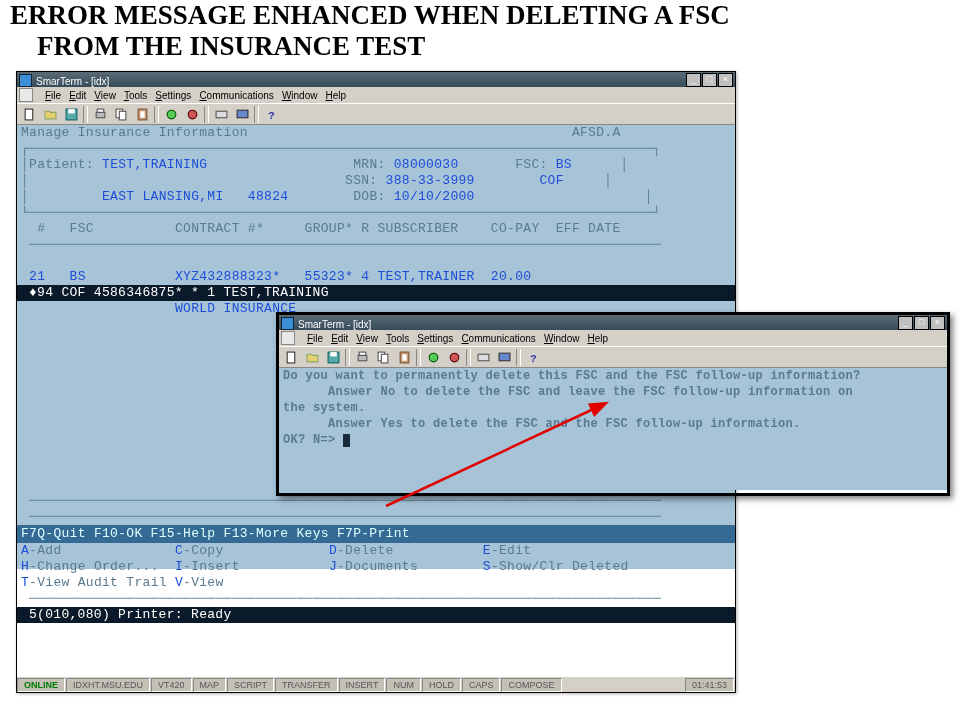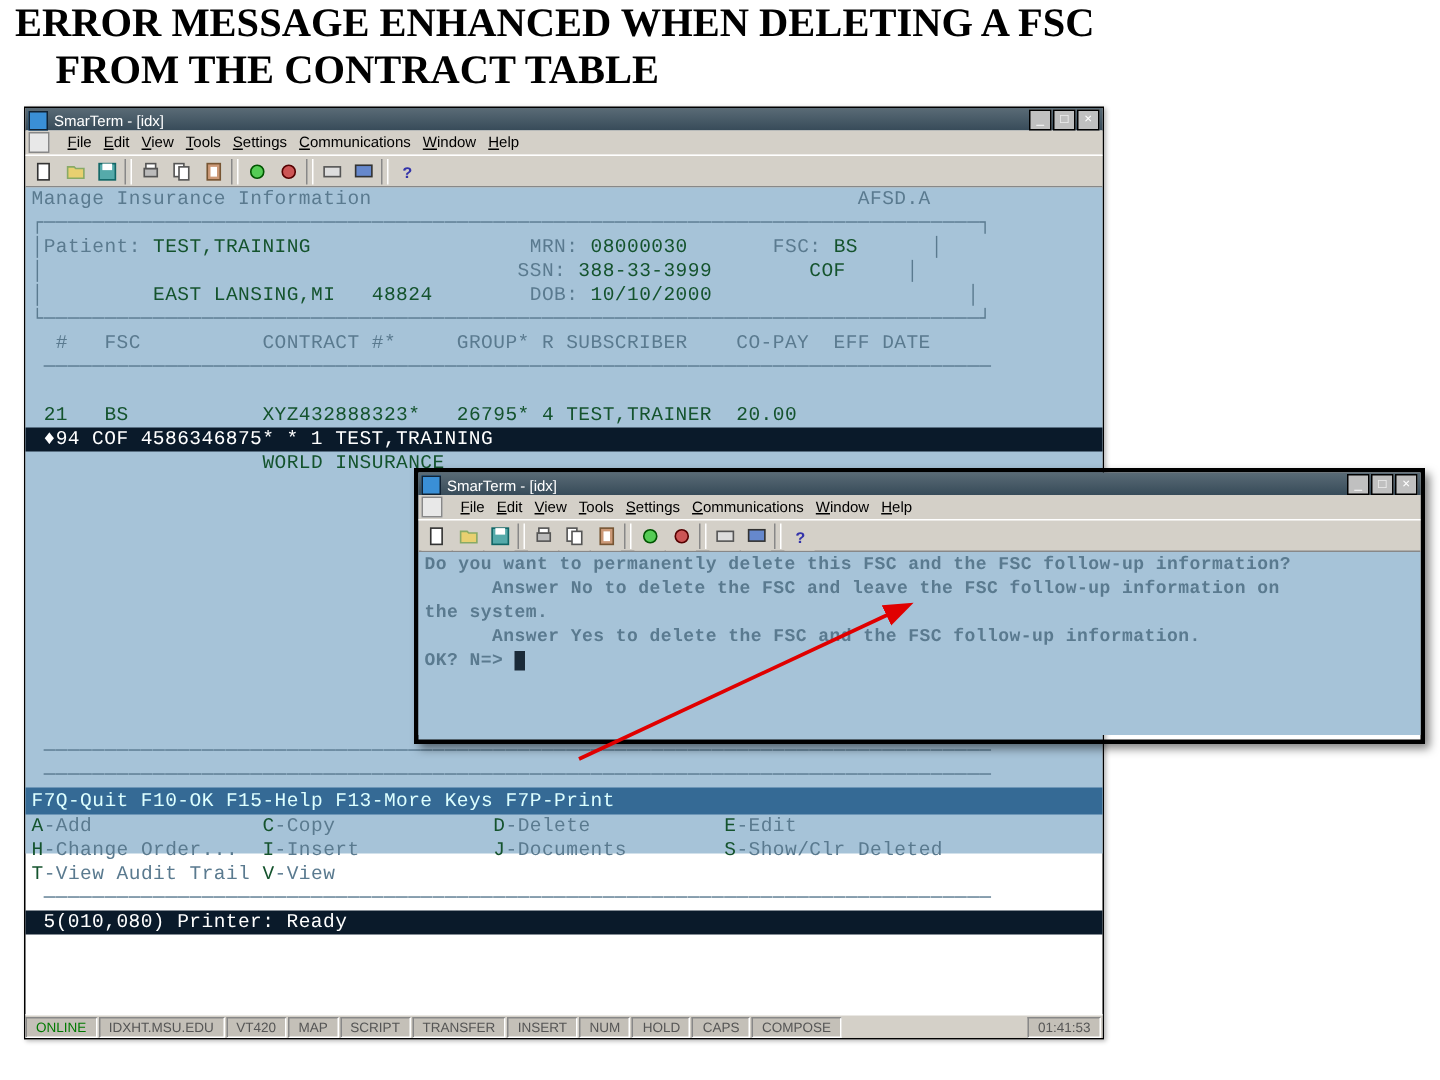--- a/index.html
+++ b/index.html
@@ -15,36 +15,36 @@
   .menubar .u { text-decoration:underline; }
   .mdi-icon { width:12px; height:12px; background:#e8e8e8; border:1px solid #888; margin-right:4px; }
   .toolbar { background:#d4d0c8; border-top:1px solid #fff; border-bottom:1px solid #888; height:20px; display:flex; align-items:center; padding-left:2px; gap:1px; }
   .tbtn { width:18px; height:17px; background:#d4d0c8; border:1px solid #d4d0c8; display:flex; align-items:center; justify-content:center; cursor:pointer; }
   .tbtn svg { width:13px; height:13px; }
   .tdiv { width:3px; height:17px; border-left:1px solid #888; border-right:1px solid #fff; margin:0 1px; }
   .screen { background:#a6c3d8; color:#5a7a8f; flex:1; position:relative; font-family:"Courier New",monospace; font-size:13px; line-height:16px; letter-spacing:0.3px; }
   #main-term .screen { height:444px; }
   #dialog-term .screen { height:122px; font-size:12px;font-weight:bold; }
   .scr-line { white-space:pre; padding-left:4px; height:16px; overflow:hidden; }
-  .wht { color:#14532d; }
+  .wht { color:#1d4ed8; }
   .dim { color:#5a7a8f; }
   .rev { background:#0a1a2a; color:#fff; padding-left:12px; height:16px; }
   .fkbar { background:#356a95; color:#dff; height:18px; padding-left:4px; line-height:18px; }
   .statusbar { position:absolute; bottom:0; left:0; right:0; background:#d4d0c8; border-top:1px solid #fff; height:15px; display:flex; font-family:Tahoma,sans-serif; font-size:9px; align-items:center; }
   .sb-cell { border:1px solid #888; border-top-color:#888; border-left-color:#888; border-right-color:#fff; border-bottom-color:#fff; background:#c4c0b8; height:12px; padding:0 6px; margin-right:1px; display:flex; align-items:center; color:#555; }
-  .sb-on { color:#007a00; font-weight:normal; }
+  .sb-on { color:#007a00; font-weight:bold; }
   .cursor-block { display:inline-block; width:7px; height:13px; background:#1a2a38; vertical-align:text-bottom; }
   .arrow { position:absolute; }
 </style>
 </head>
 <body>
 
 <div class="slide-title">
   <span>ERROR MESSAGE ENHANCED WHEN DELETING A FSC</span><br>
-  &nbsp;&nbsp;&nbsp;&nbsp;<span>FROM THE CONTRACT TABLE</span>
+  &nbsp;&nbsp;&nbsp;&nbsp;<span>FROM THE INSURANCE TEST</span>
 </div>
 
 <div id="main-term" class="term-window">
   <div class="titlebar">
     <div class="ticon"></div>
     <span>SmarTerm - [idx]</span>
     <div class="wbtns">
       <div class="wbtn">_</div>
       <div class="wbtn">□</div>
       <div class="wbtn">×</div>
@@ -129,21 +129,21 @@
   <div class="screen">
     <div class="scr-line"><span class="dim">Manage Insurance Information</span><span class="dim">                                        </span><span class="dim">AFSD.A</span></div>
     <div class="scr-line dim">┌─────────────────────────────────────────────────────────────────────────────┐</div>
     <div class="scr-line"><span class="dim">│</span><span class="dim">Patient:</span> <span class="wht">TEST,TRAINING</span>                  <span class="dim">MRN:</span> <span class="wht">08000030</span>       <span class="dim">FSC:</span> <span class="wht">BS</span>      <span class="dim">│</span></div>
     <div class="scr-line"><span class="dim">│                                       </span><span class="dim">SSN:</span> <span class="wht">388-33-3999</span>        <span class="wht">COF</span>     <span class="dim">│</span></div>
     <div class="scr-line"><span class="dim">│         </span><span class="wht">EAST LANSING,MI</span>   <span class="wht">48824</span>        <span class="dim">DOB:</span> <span class="wht">10/10/2000</span>                     <span class="dim">│</span></div>
     <div class="scr-line dim">└─────────────────────────────────────────────────────────────────────────────┘</div>
     <div class="scr-line dim">  #   FSC          CONTRACT #*     GROUP* R SUBSCRIBER    CO-PAY  EFF DATE</div>
     <div class="scr-line dim"> ──────────────────────────────────────────────────────────────────────────────</div>
     <div class="scr-line"> </div>
-    <div class="scr-line wht"> 21   BS           XYZ432888323*   26795* 4 TEST,TRAINER  20.00           </div>
+    <div class="scr-line wht"> 21   BS           XYZ432888323*   55323* 4 TEST,TRAINER  20.00           </div>
     <div class="rev">♦94   COF          4586346875*        *   1 TEST,TRAINING                 </div>
     <div class="scr-line wht">                   WORLD INSURANCE</div>
     <div class="scr-line"> </div>
     <div class="scr-line"> </div>
     <div class="scr-line"> </div>
     <div class="scr-line"> </div>
     <div class="scr-line"> </div>
     <div class="scr-line"> </div>
     <div class="scr-line"> </div>
     <div class="scr-line"> </div>

